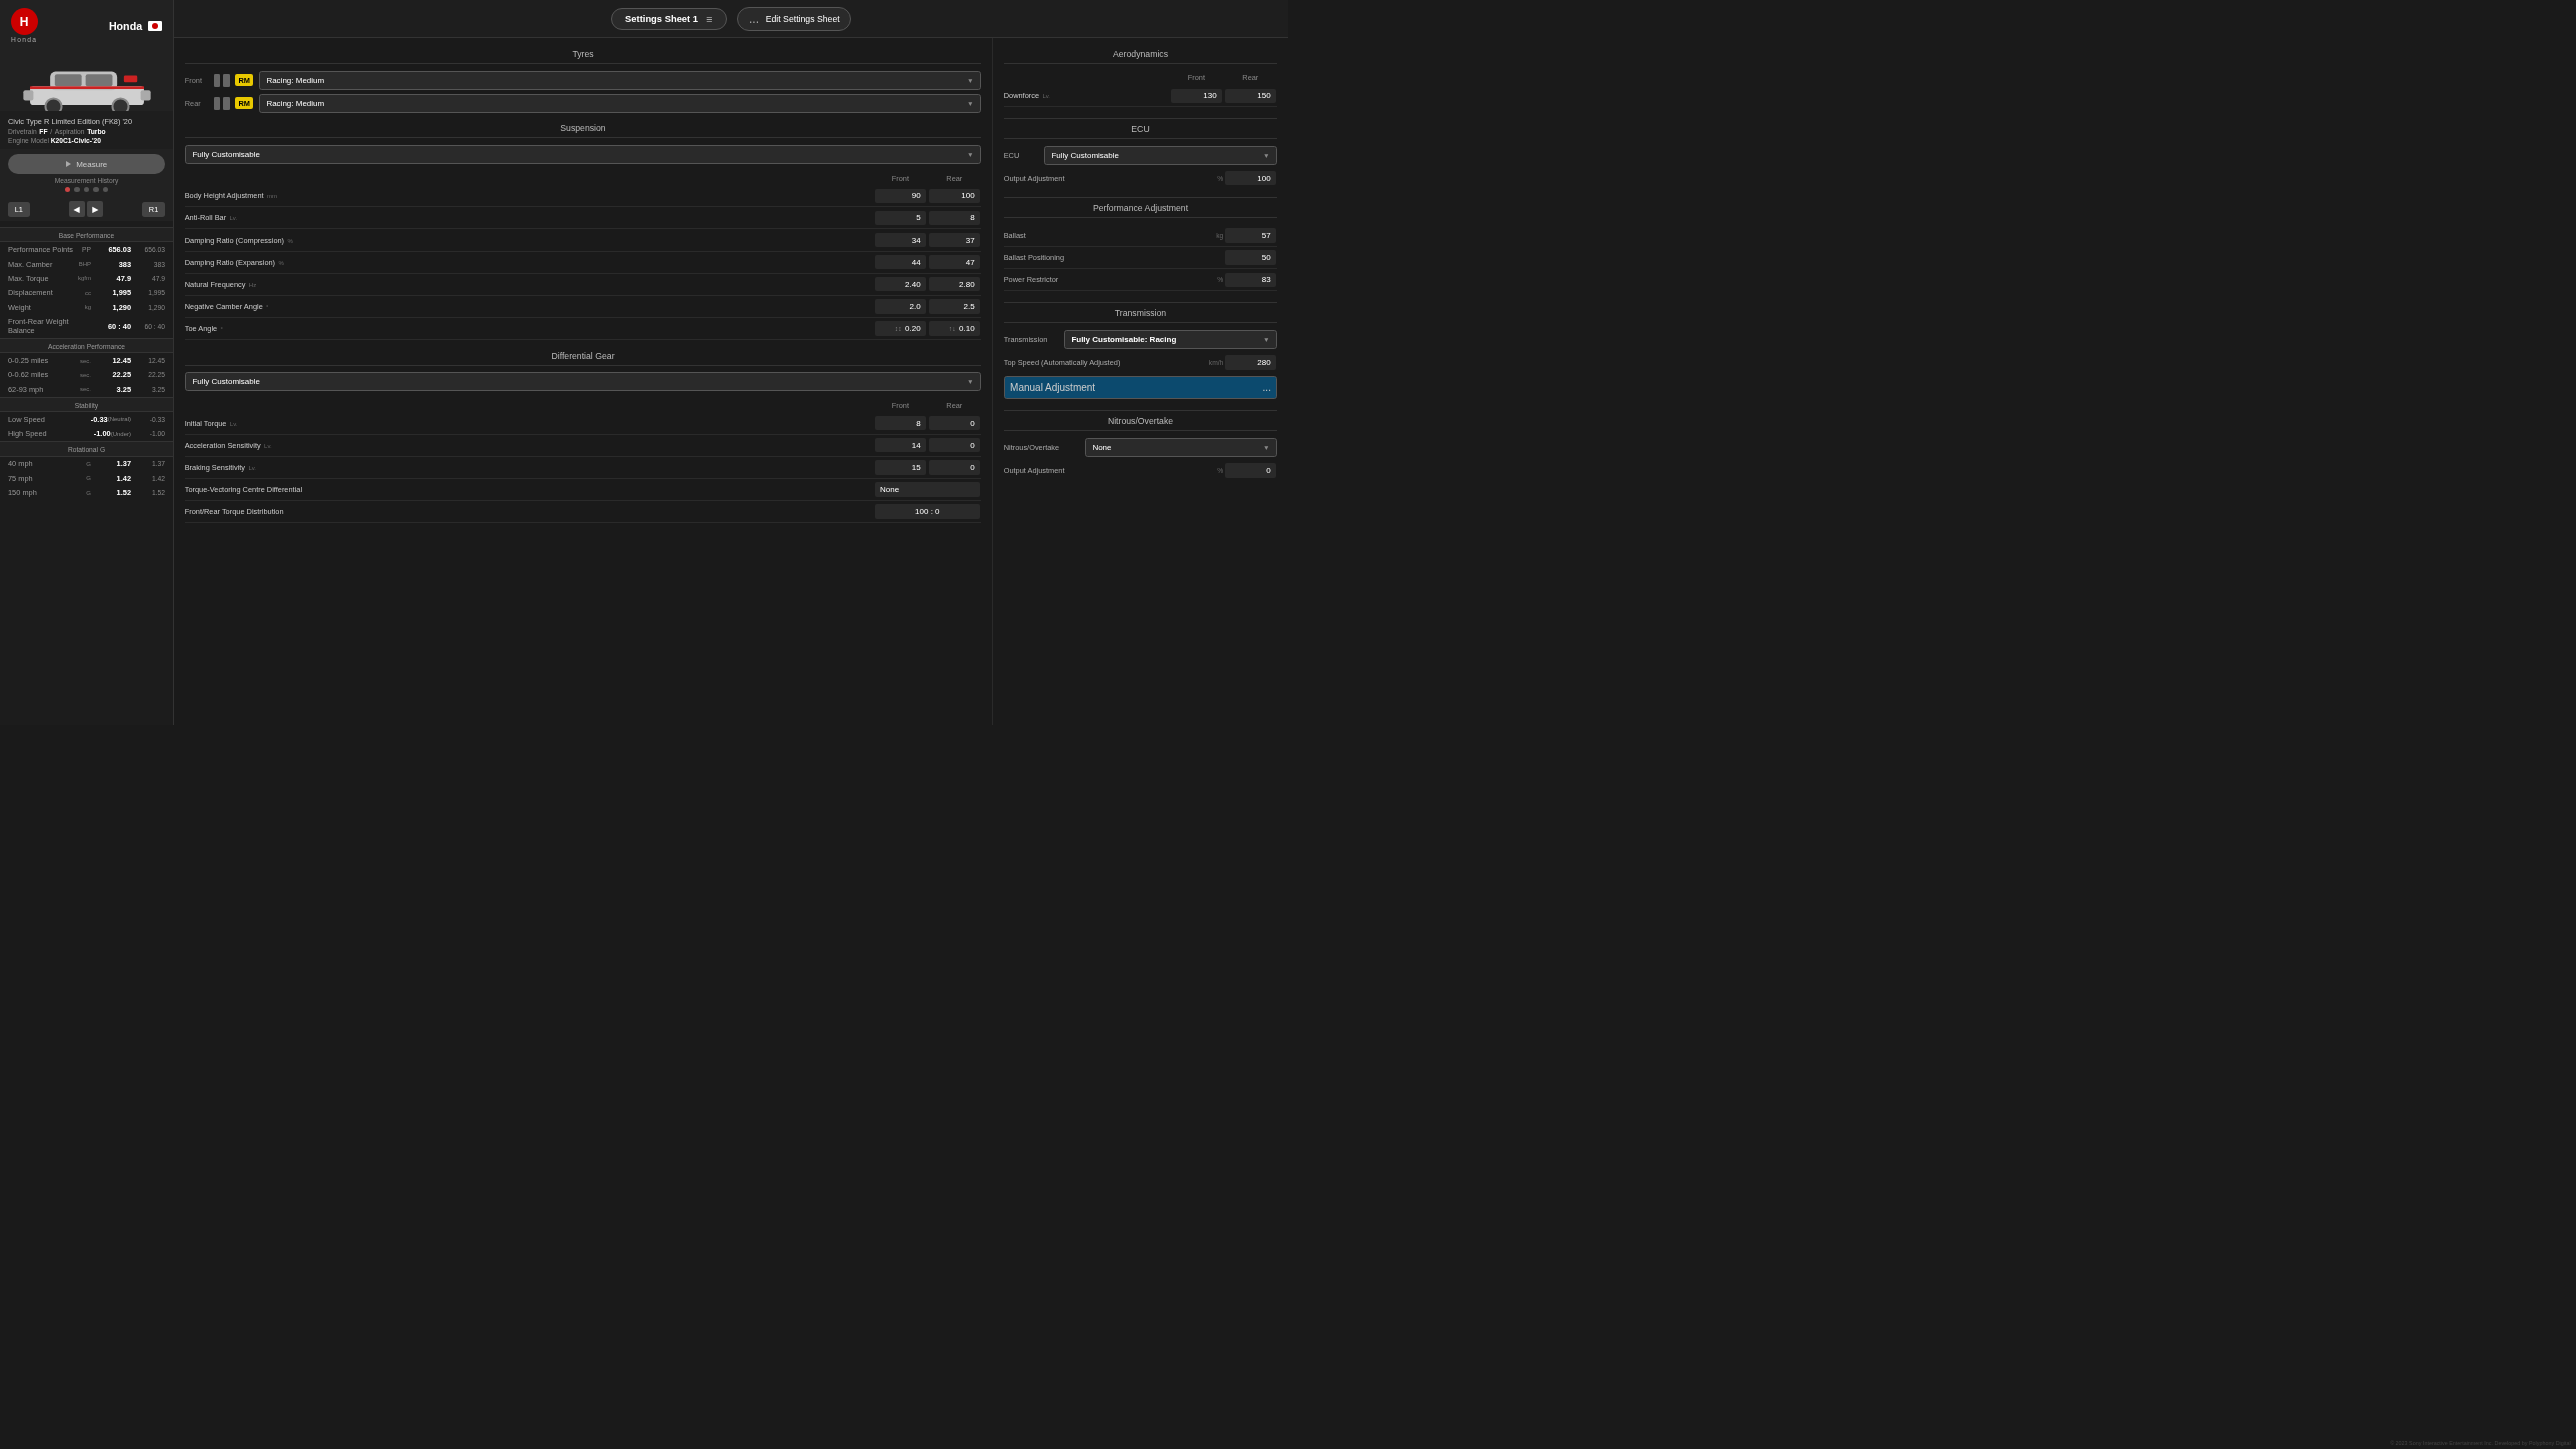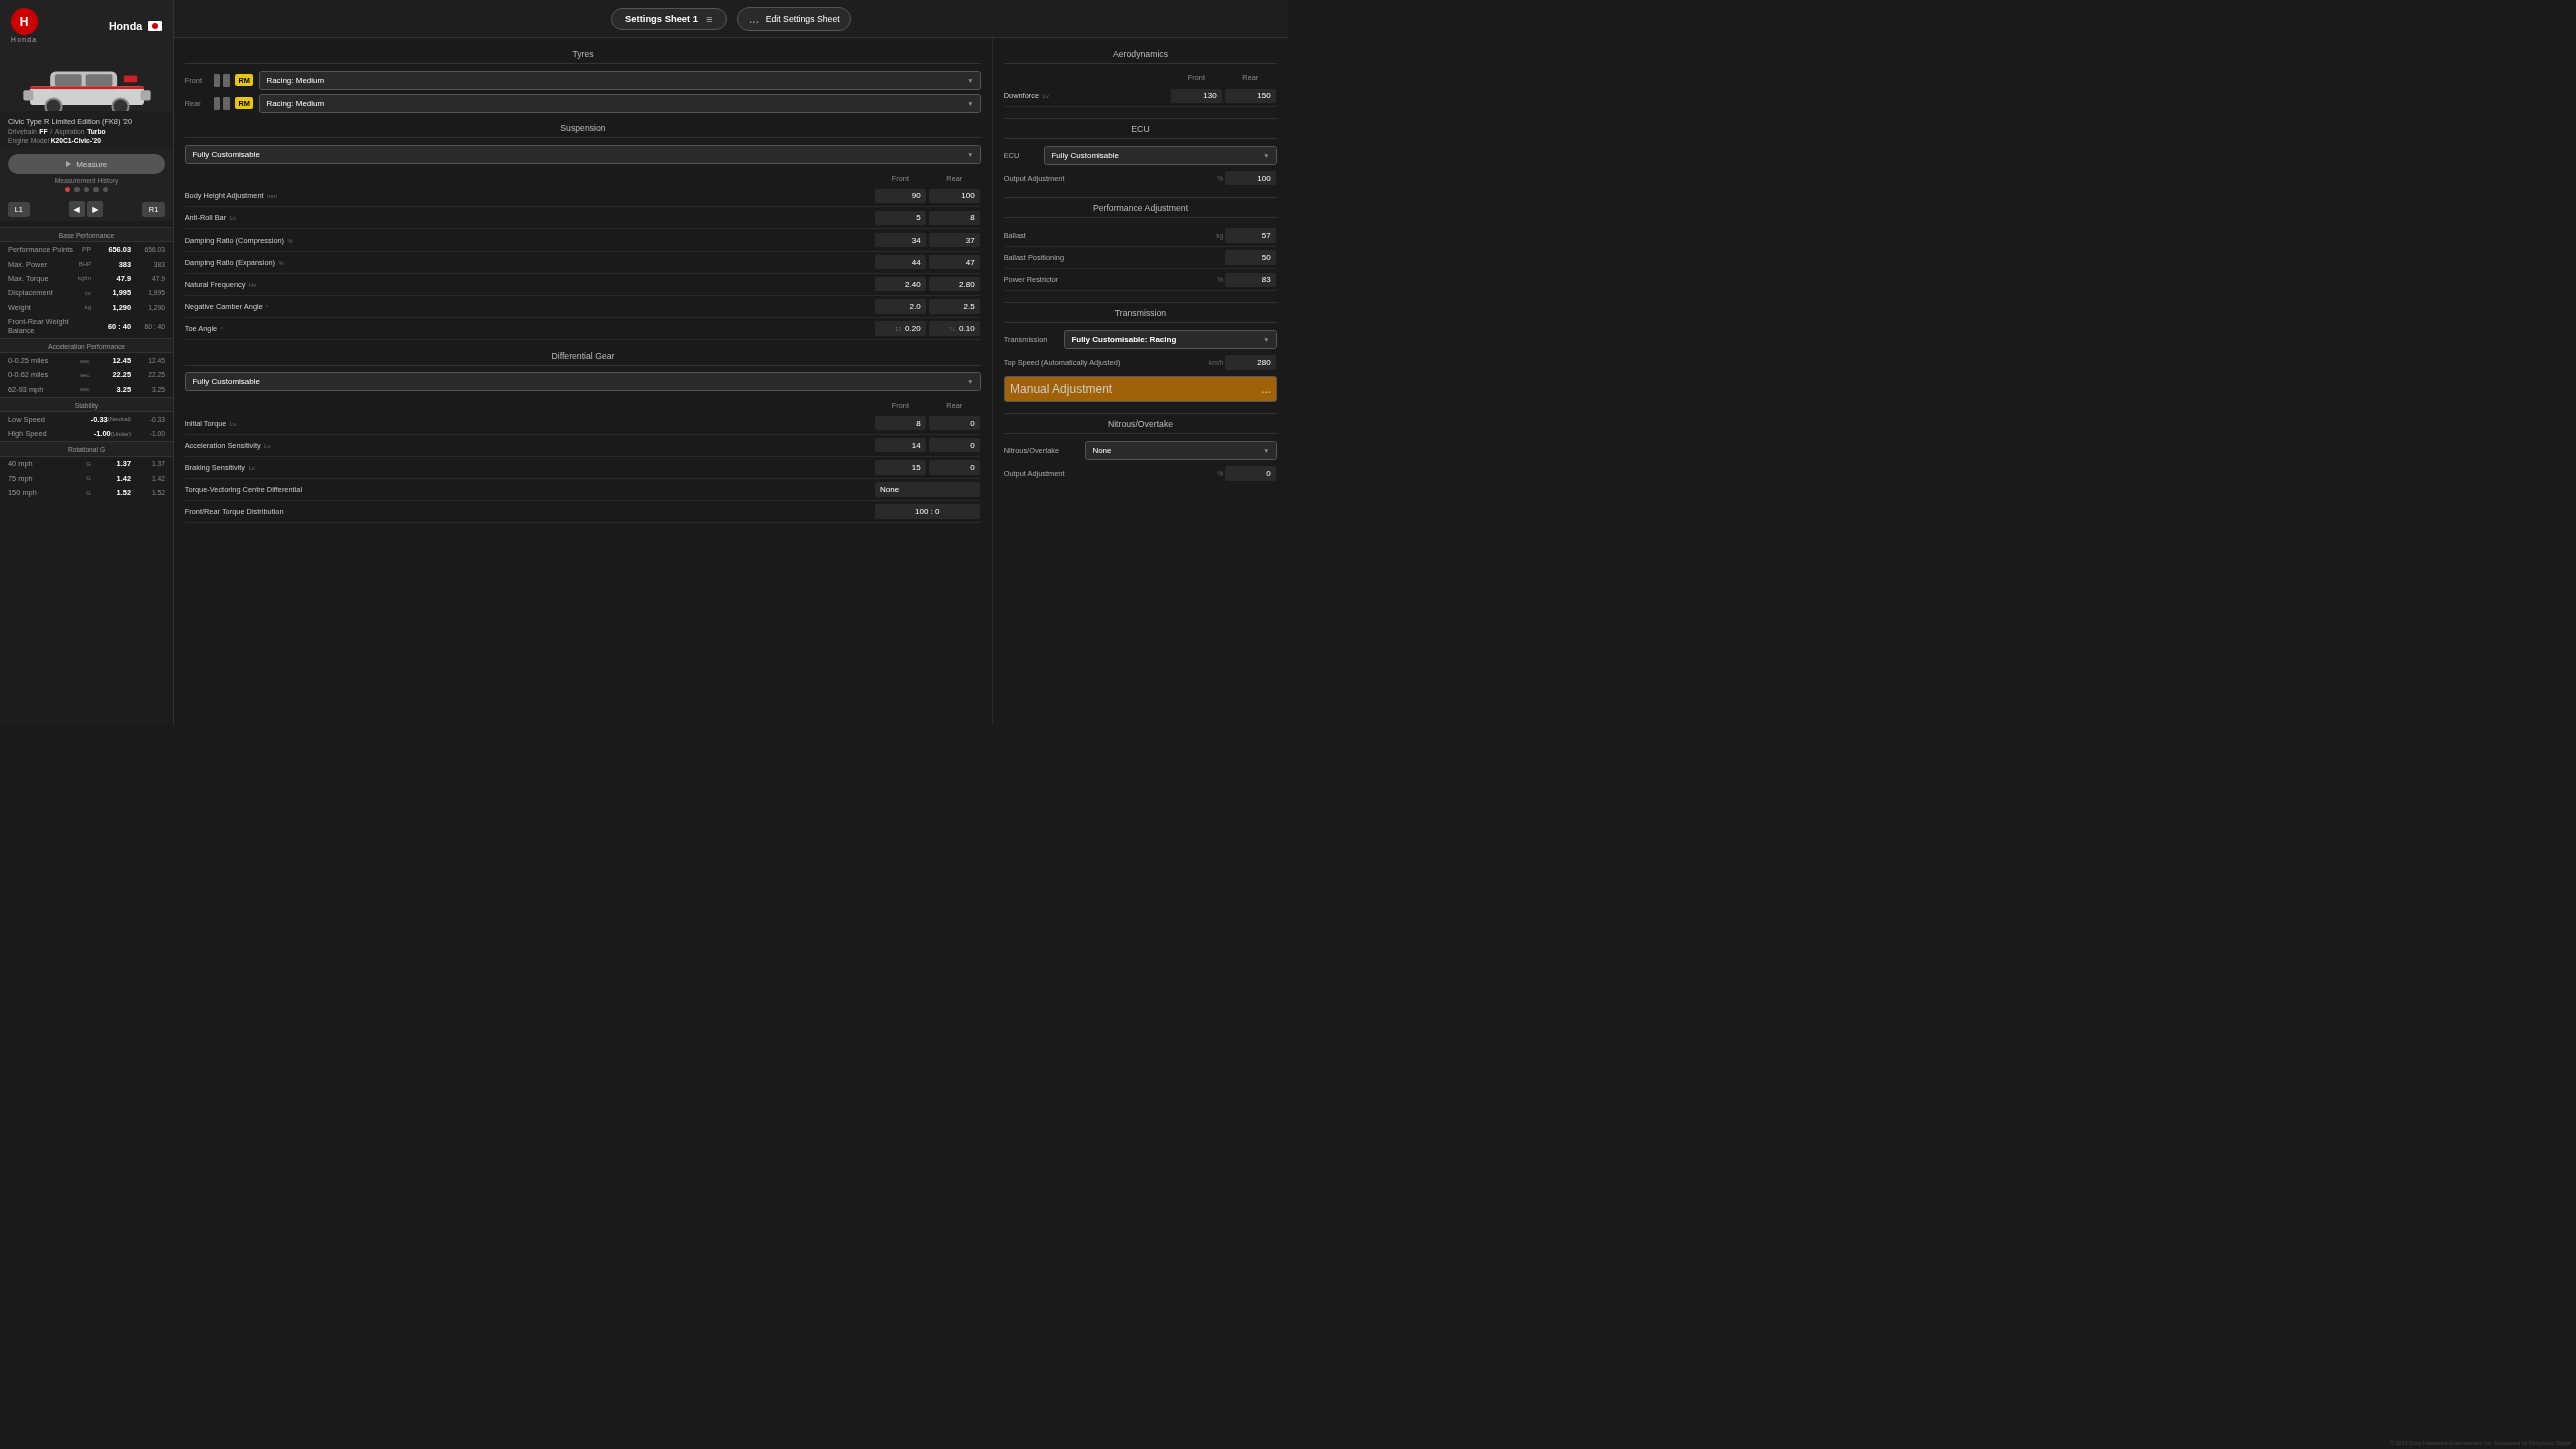--- a/index.html
+++ b/index.html
@@ -601,30 +601,30 @@
       border-radius: 2.7px;
       font-size: 8px;
       display: flex;
       align-items: center;
       justify-content: space-between;
       cursor: pointer;
       font-weight: bold;
     }
 
     .manual-adj-btn {
-      background: #a16207;
+      background: #0c4a6e;
       border: 0.7px solid #555;
       border-radius: 2.7px;
       color: #ccc;
       padding: 5.4px;
       display: flex;
       align-items: center;
       justify-content: space-between;
       cursor: pointer;
-      font-size: 12px;
+      font-size: 10px;
       width: 100%;
       margin-top: 4px;
     }
 
     
     .nitrous-section {
       margin-bottom: 10.7px;
     }
 
     .param-label {
@@ -747,21 +747,21 @@
     <div class="stats-section">
 
       <div class="section-header">Base Performance</div>
       <div class="stat-row">
         <span class="stat-label">Performance Points</span>
         <span class="pp-badge">PP</span>
         <span class="stat-value">656.03</span>
         <span class="stat-value2">656.03</span>
       </div>
       <div class="stat-row">
-        <span class="stat-label">Max. Power</span>
+        <span class="stat-label">Max. Camber</span>
         <span class="stat-unit">BHP</span>
         <span class="stat-value">383</span>
         <span class="stat-value2">383</span>
       </div>
       <div class="stat-row">
         <span class="stat-label">Max. Torque</span>
         <span class="stat-unit">kgfm</span>
         <span class="stat-value">47.9</span>
         <span class="stat-value2">47.9</span>
       </div>

